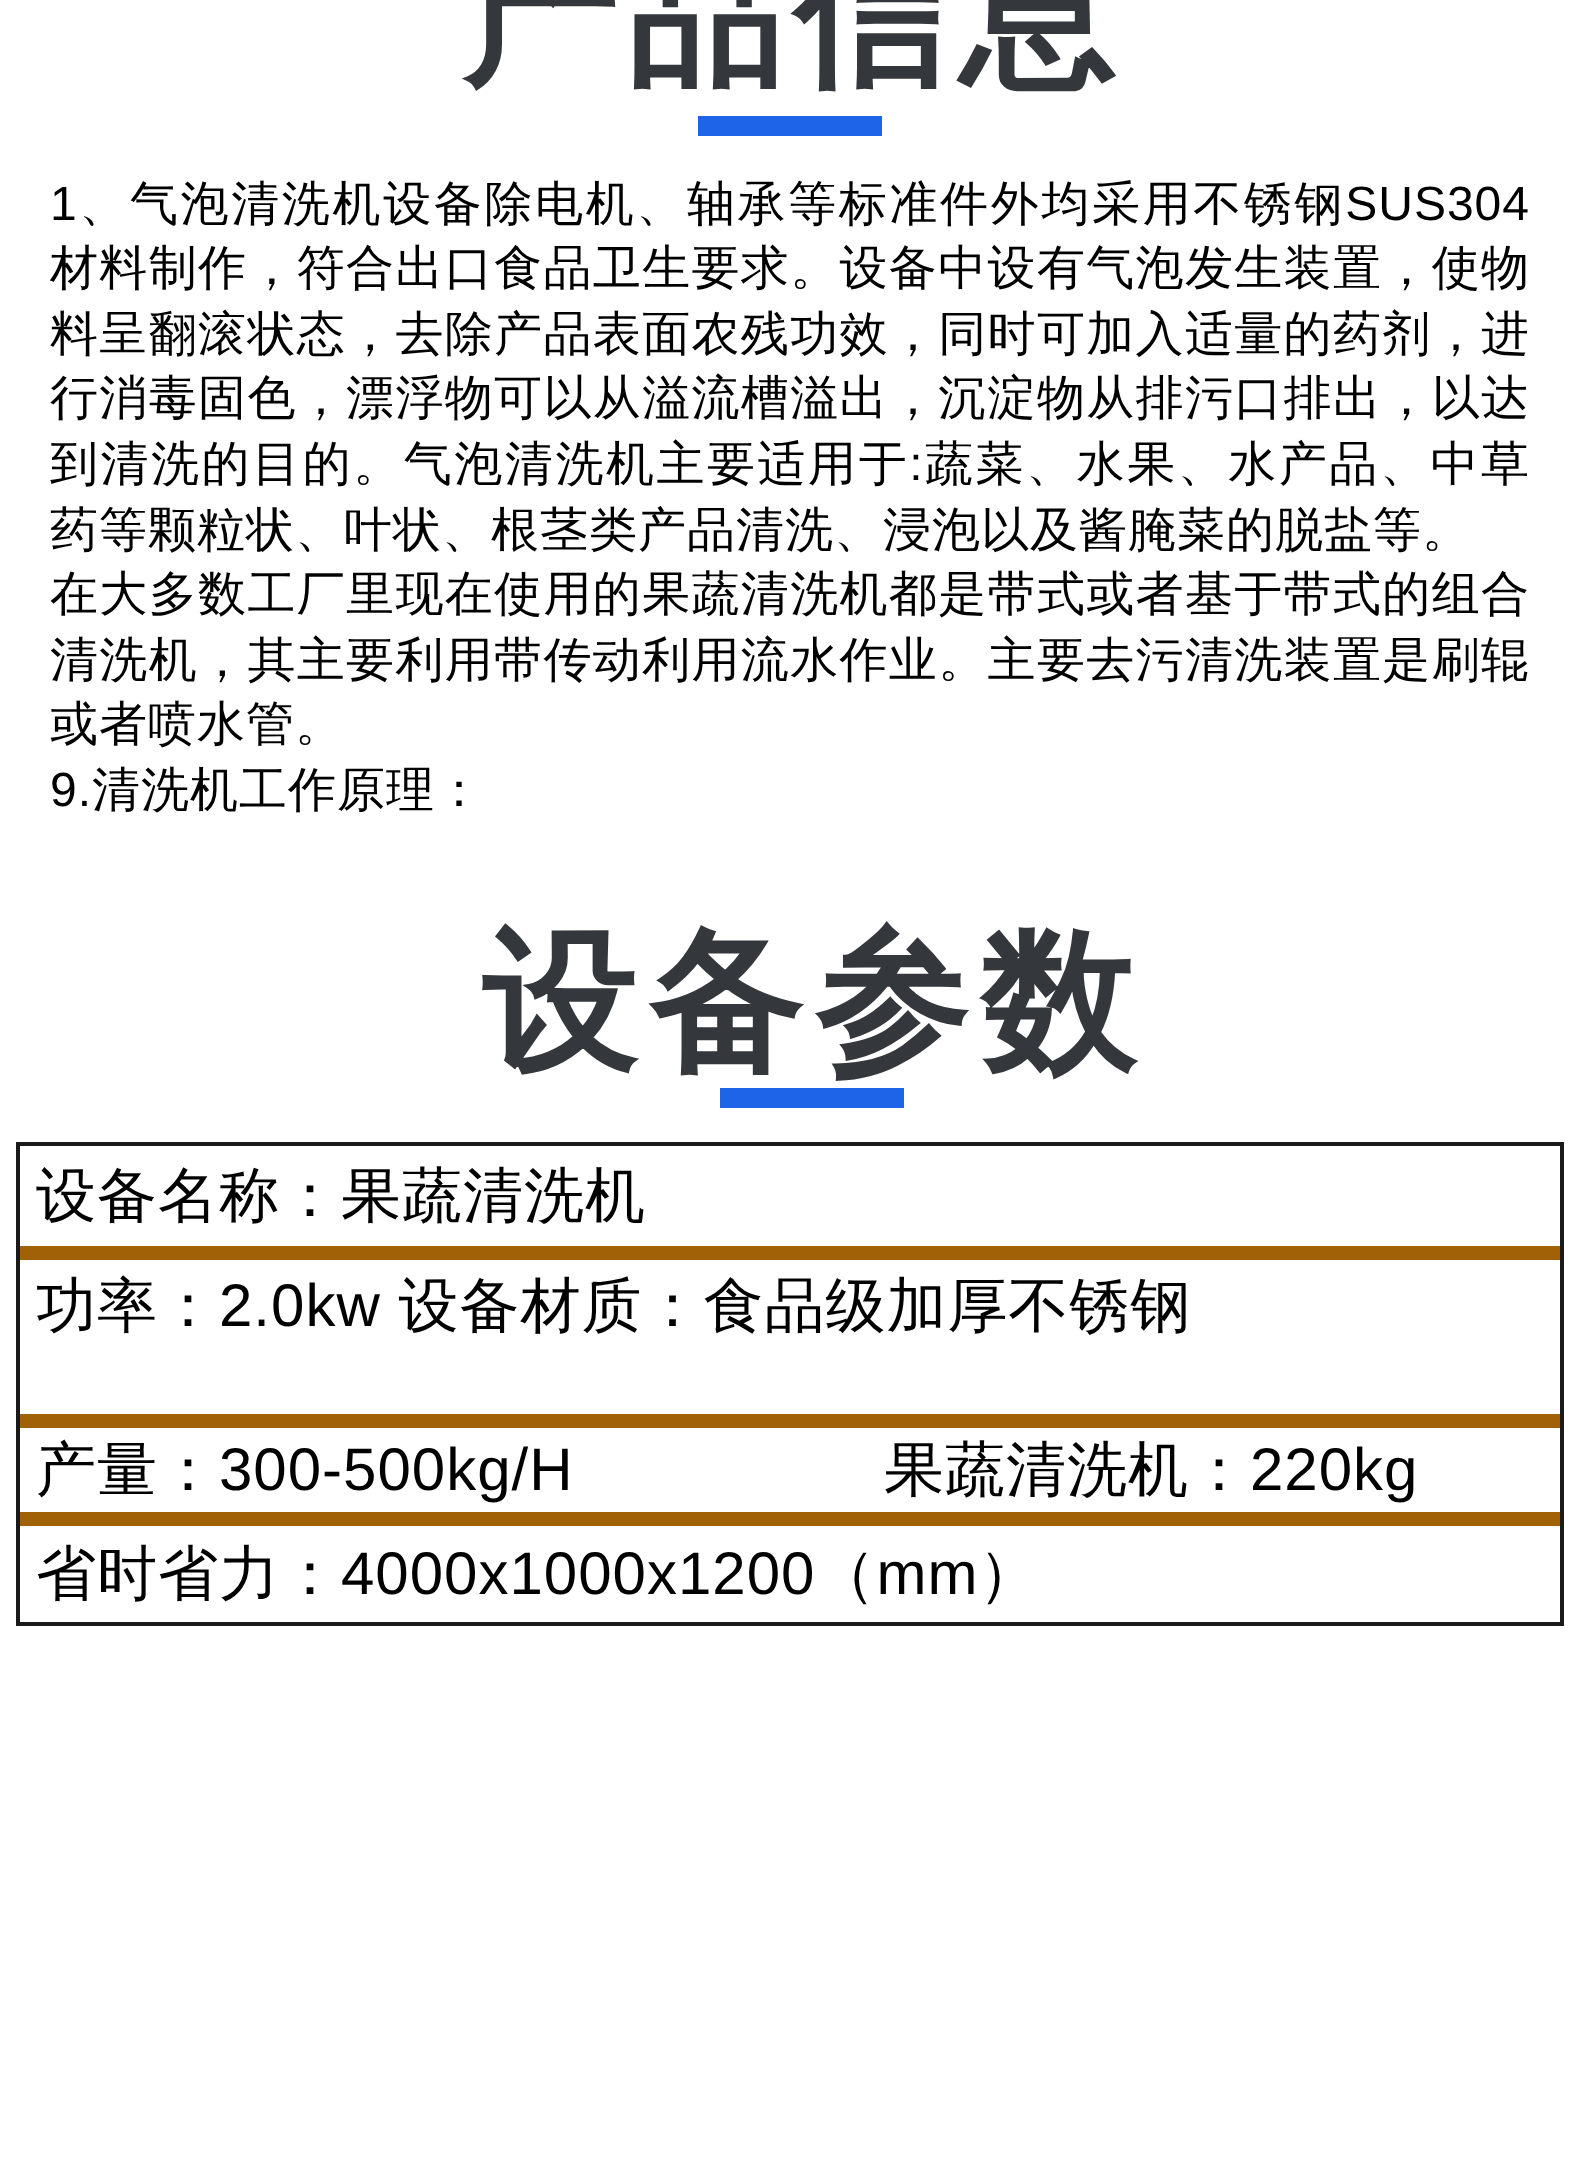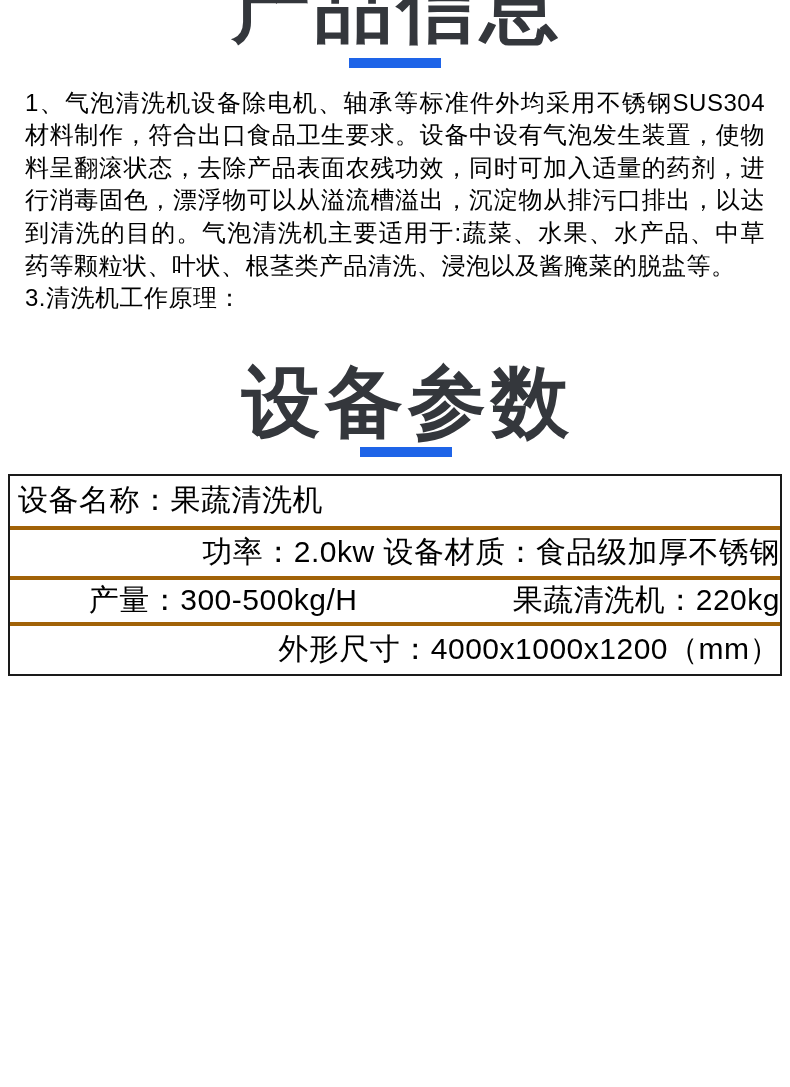--- a/index.html
+++ b/index.html
@@ -71,62 +71,62 @@
   .spec-row {
     display: flex;
     align-items: center;
     padding-left: 8px;
     font-size: 30px;
     letter-spacing: 0.5px;
     white-space: nowrap;
     overflow: hidden;
   }
   .spec-row + .spec-row {
-    border-top: 4px solid #a16207;
-    justify-content: flex-end;
+    border-top: 7px solid #a16207;
   }
   .row-1 { height: 50px; border-radius: 10px; }
   .row-2 { height: 46px; }
-  .row-3 { height: 42px; }
+  .row-3 { height: 42px; margin-top: 31px; }
   .row-4 { height: 48px; }
   .cell-1.fixed {
     display: inline-block;
     width: 424px;
     flex: 0 0 424px;
   }
 </style>
 </head>
 <body>
 
 <div class="page">
 
   <header class="section-header header-1">
     <h1 class="big-title">产品信息</h1>
     <div class="title-underline"></div>
   </header>
 
   <main class="content">
     <p>1、气泡清洗机设备除电机、轴承等标准件外均采用不锈钢SUS304材料制作，符合出口食品卫生要求。设备中设有气泡发生装置，使物料呈翻滚状态，去除产品表面农残功效，同时可加入适量的药剂，进行消毒固色，漂浮物可以从溢流槽溢出，沉淀物从排污口排出，以达到清洗的目的。气泡清洗机主要适用于:蔬菜、水果、水产品、中草药等颗粒状、叶状、根茎类产品清洗、浸泡以及酱腌菜的脱盐等。</p>
-    <p>3.清洗机工作原理：</p>
+    <p>在大多数工厂里现在使用的果蔬清洗机都是带式或者基于带式的组合清洗机，其主要利用带传动利用流水作业。主要去污清洗装置是刷辊或者喷水管。</p>
+    <p>9.清洗机工作原理：</p>
   </main>
 
   <header class="section-header header-2">
     <h1 class="big-title">设备参数</h1>
     <div class="title-underline"></div>
   </header>
 
   <div class="spec-table">
     <div class="spec-row row-1">
       <span class="cell-1 fixed">设备名称：果蔬清洗机</span>
     </div>
     <div class="spec-row row-2">
       <span class="cell-1">功率：2.0kw 设备材质：食品级加厚不锈钢</span>
     </div>
     <div class="spec-row row-3">
       <span class="cell-1 fixed">产量：300-500kg/H</span>
       <span class="cell-2">果蔬清洗机：220kg</span>
     </div>
     <div class="spec-row row-4">
-      <span class="cell-1">外形尺寸：4000x1000x1200（mm）</span>
+      <span class="cell-1">省时省力：4000x1000x1200（mm）</span>
     </div>
   </div>
 
 </div>
 
 </body></html>

